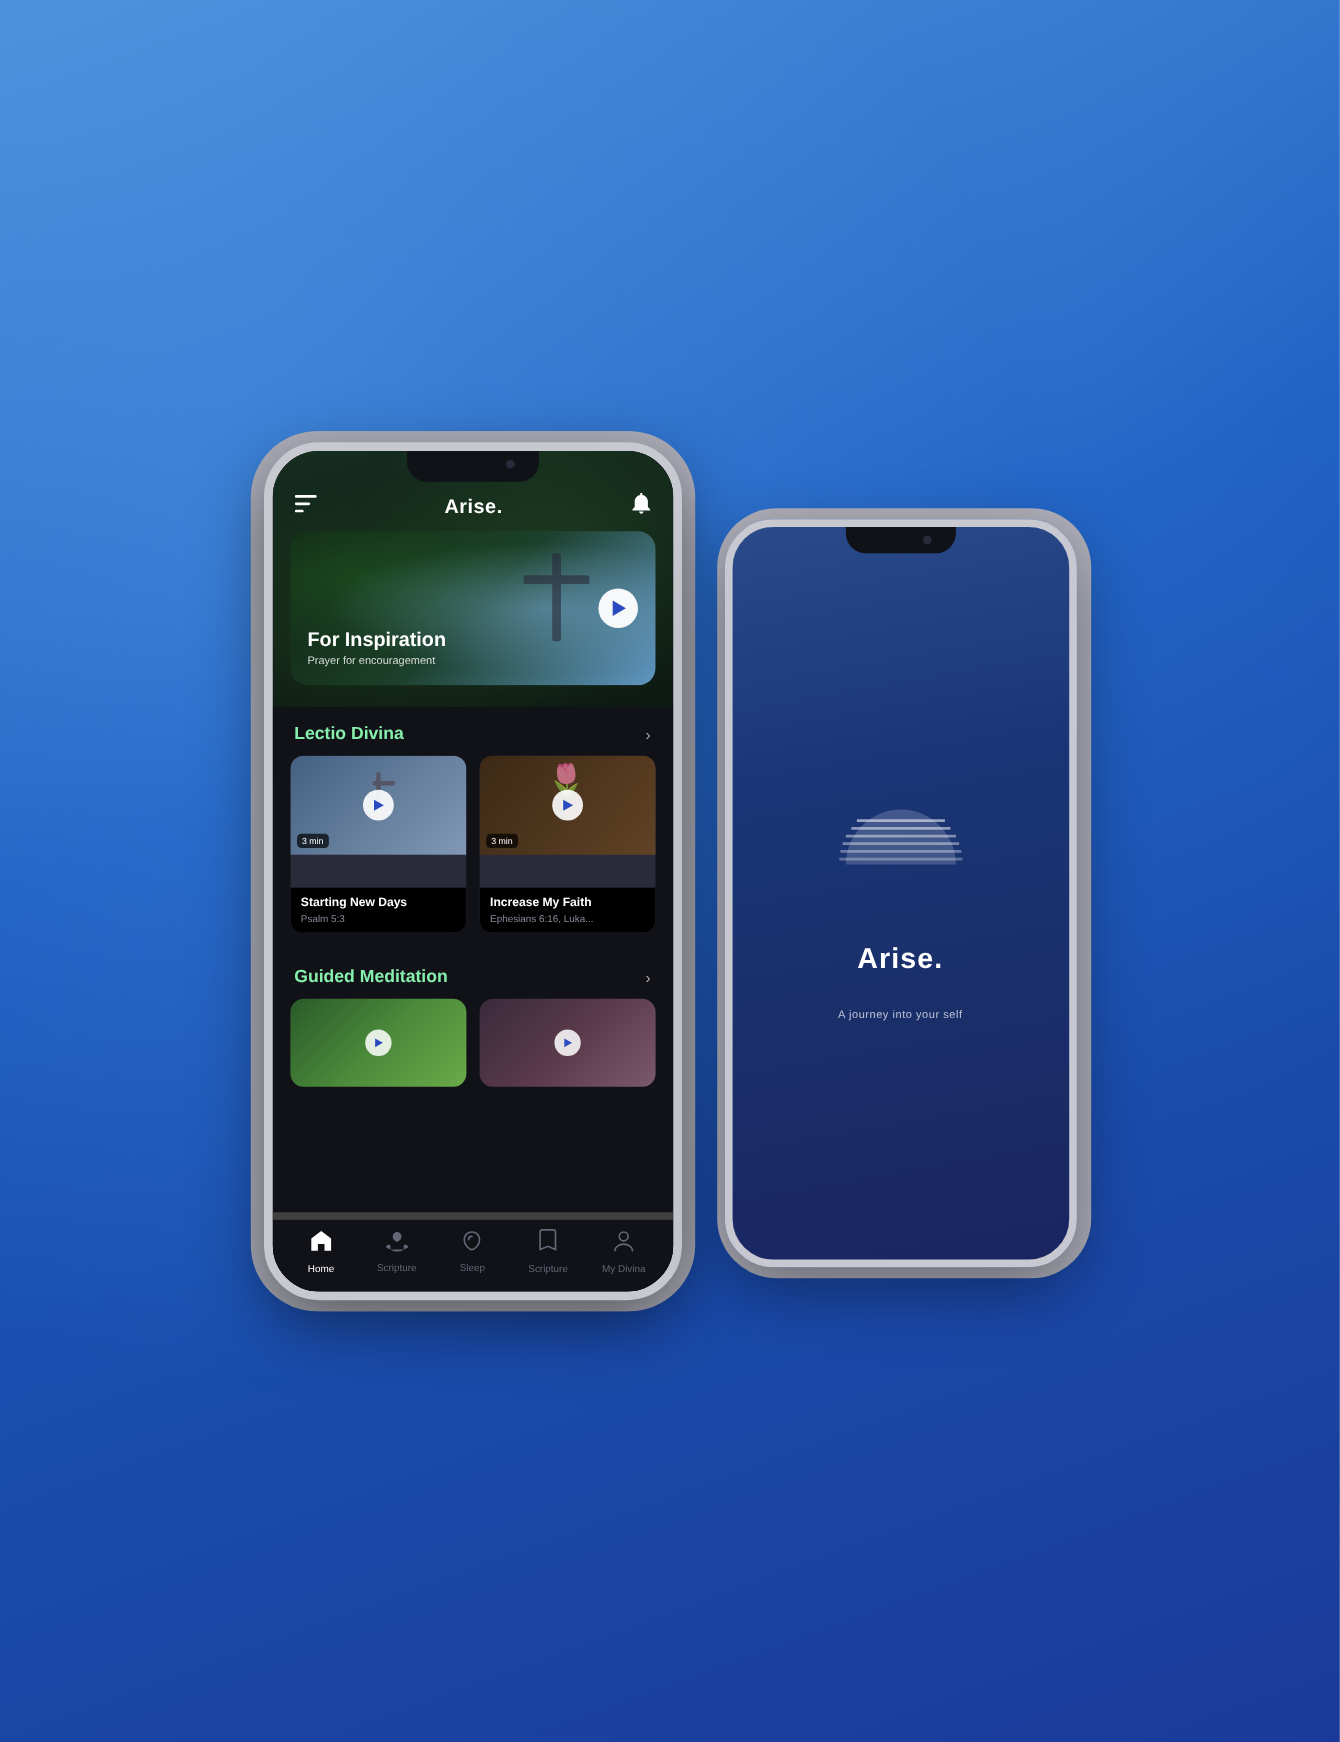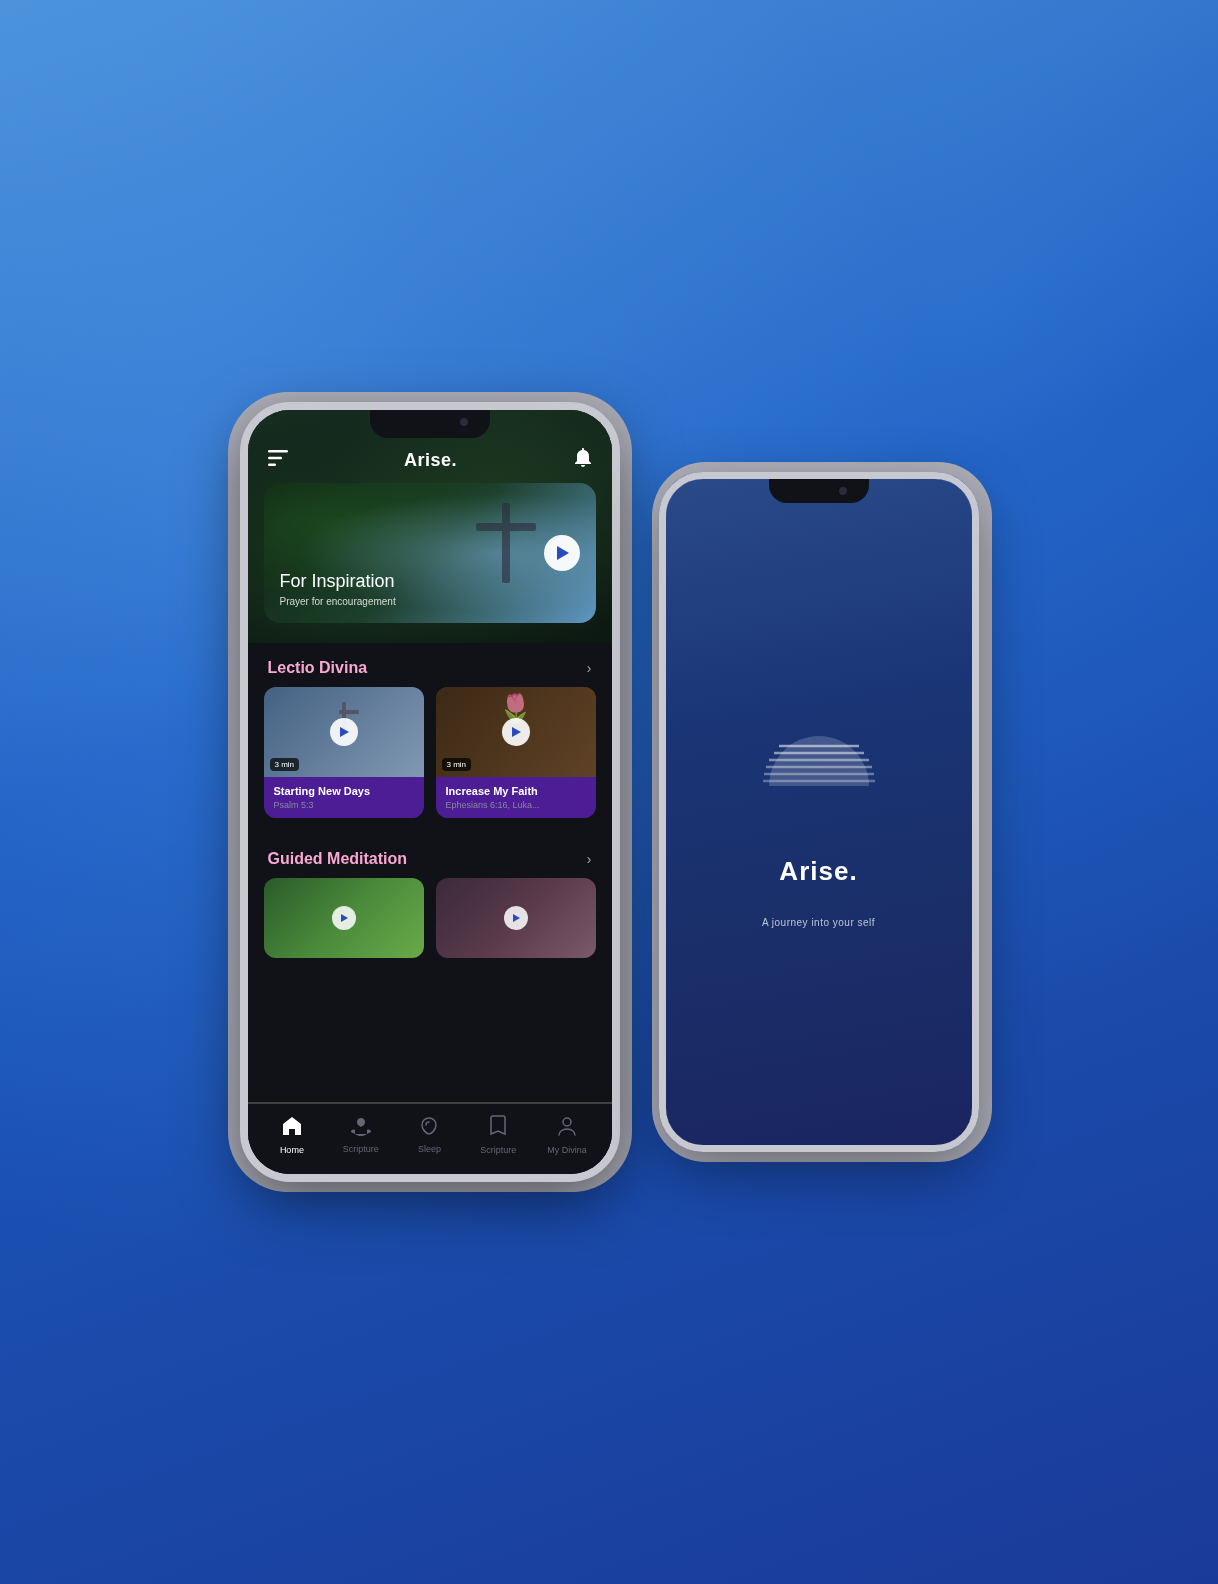--- a/index.html
+++ b/index.html
@@ -249,21 +249,21 @@
     .featured-text {
       position: absolute;
       bottom: 16px;
       left: 16px;
       z-index: 2;
     }
 
     .featured-title {
       color: #ffffff;
       font-size: 18px;
-      font-weight: 400;
+      font-weight: 700;
       margin-bottom: 4px;
     }
 
     .featured-subtitle {
       color: rgba(255,255,255,0.8);
       font-size: 10px;
     }
 
     .play-btn {
       position: absolute;
@@ -299,21 +299,21 @@
 
     
     .section-header {
       display: flex;
       align-items: center;
       justify-content: space-between;
       padding: 16px 20px 10px;
     }
 
     .section-title {
-      color: #f9a8d4;
+      color: #86efac;
       font-size: 16px;
       font-weight: 600;
     }
 
     .section-arrow {
       color: #aaaaaa;
       font-size: 14px;
     }
 
     
@@ -388,21 +388,22 @@
       left: 6px;
       background: rgba(0,0,0,0.7);
       color: #ffffff;
       font-size: 8px;
       padding: 2px 5px;
       border-radius: 4px;
     }
 
     .media-card-info {
       padding: 8px 10px;
-      background: #4c1d95;
+      background: #000000;
+      margin-top: 30px;
     }
 
     .media-card-title {
       color: #ffffff;
       font-size: 11px;
       font-weight: 600;
       margin-bottom: 3px;
     }
 
     .media-card-sub {
@@ -411,21 +412,21 @@
     }
 
     
     .bottom-nav {
       position: absolute;
       bottom: 0;
       left: 0;
       right: 0;
       height: 72px;
       background: #111118;
-      border-top: 2px solid #404040;
+      border-top: 7px solid #404040;
       display: flex;
       align-items: center;
       justify-content: space-around;
       padding: 0 10px;
       padding-bottom: 8px;
     }
 
     .nav-item {
       display: flex;
       flex-direction: column;

